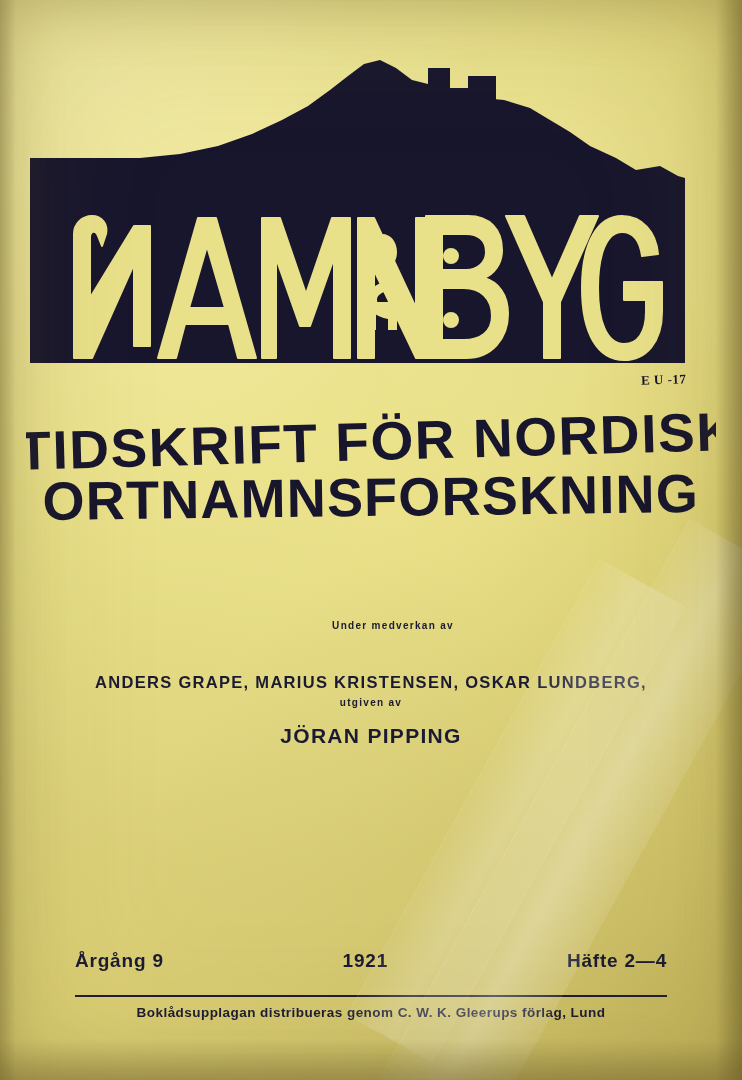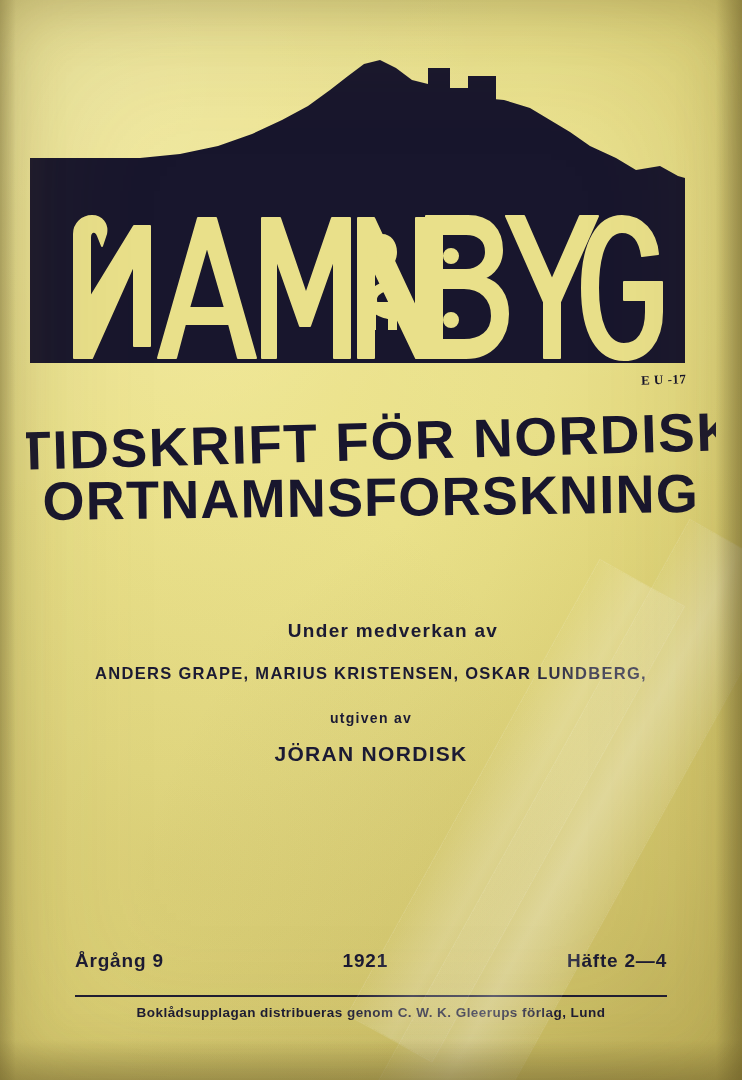--- a/index.html
+++ b/index.html
@@ -111,35 +111,34 @@
     top: 620px;
     width: 742px;
     text-align: center;
     color: #1b1a33;
   }
   .credits .line {
     font-family: "Liberation Sans", sans-serif;
     letter-spacing: 1.3px;
   }
   .c-under {
-    font-size: 19px;
-    font-weight: bold;
-    margin-bottom: 16px;
+    font-size: 10px;
+    font-weight: bold;
+    margin-bottom: 36px;
     padding-left: 44px;
   }
   .c-names {
     font-size: 16.5px;
     font-weight: bold;
     line-height: 30px;
     letter-spacing: 0.9px;
   }
   .c-utgiven {
-    font-size: 14px;
-    font-weight: bold;
-    margin-top: 22px;
+    font-size: 10px;
+    font-weight: bold;
     margin-bottom: 16px;
   }
   .c-editor {
     font-size: 21px;
     font-weight: bold;
     letter-spacing: 2.4px;
   }
 
   
   .footer-row {
@@ -285,21 +284,21 @@
     <svg viewBox="0 0 690 140" xmlns="http://www.w3.org/2000/svg" aria-hidden="true">
       <text x="345" y="62" text-anchor="middle" font-family="Liberation Sans, sans-serif" font-size="54" font-weight="bold" fill="#18162d" letter-spacing="1.5" transform="rotate(-1.6 345 62) scale(1.02 1)">TIDSKRIFT FÖR NORDISK</text>
       <text x="345" y="118" text-anchor="middle" font-family="Liberation Sans, sans-serif" font-size="54" font-weight="bold" fill="#18162d" letter-spacing="1.2" transform="rotate(-0.7 345 118)">ORTNAMNSFORSKNING</text>
     </svg>
   </div>
 
   <div class="credits">
     <div class="line c-under">Under medverkan av</div>
     <div class="line c-names">ANDERS GRAPE, MARIUS KRISTENSEN, OSKAR LUNDBERG,</div>
     <div class="line c-utgiven">utgiven av</div>
-    <div class="line c-editor">JÖRAN NORDISK</div>
+    <div class="line c-editor">JÖRAN PIPPING</div>
   </div>
 
   <div class="footer-row">
     <div>Årgång 9</div>
     <div>1921</div>
     <div>Häfte 2—4</div>
   </div>
   <div class="rule"></div>
   <div class="imprint">Boklådsupplagan distribueras genom C. W. K. Gleerups förlag, Lund</div>
 

